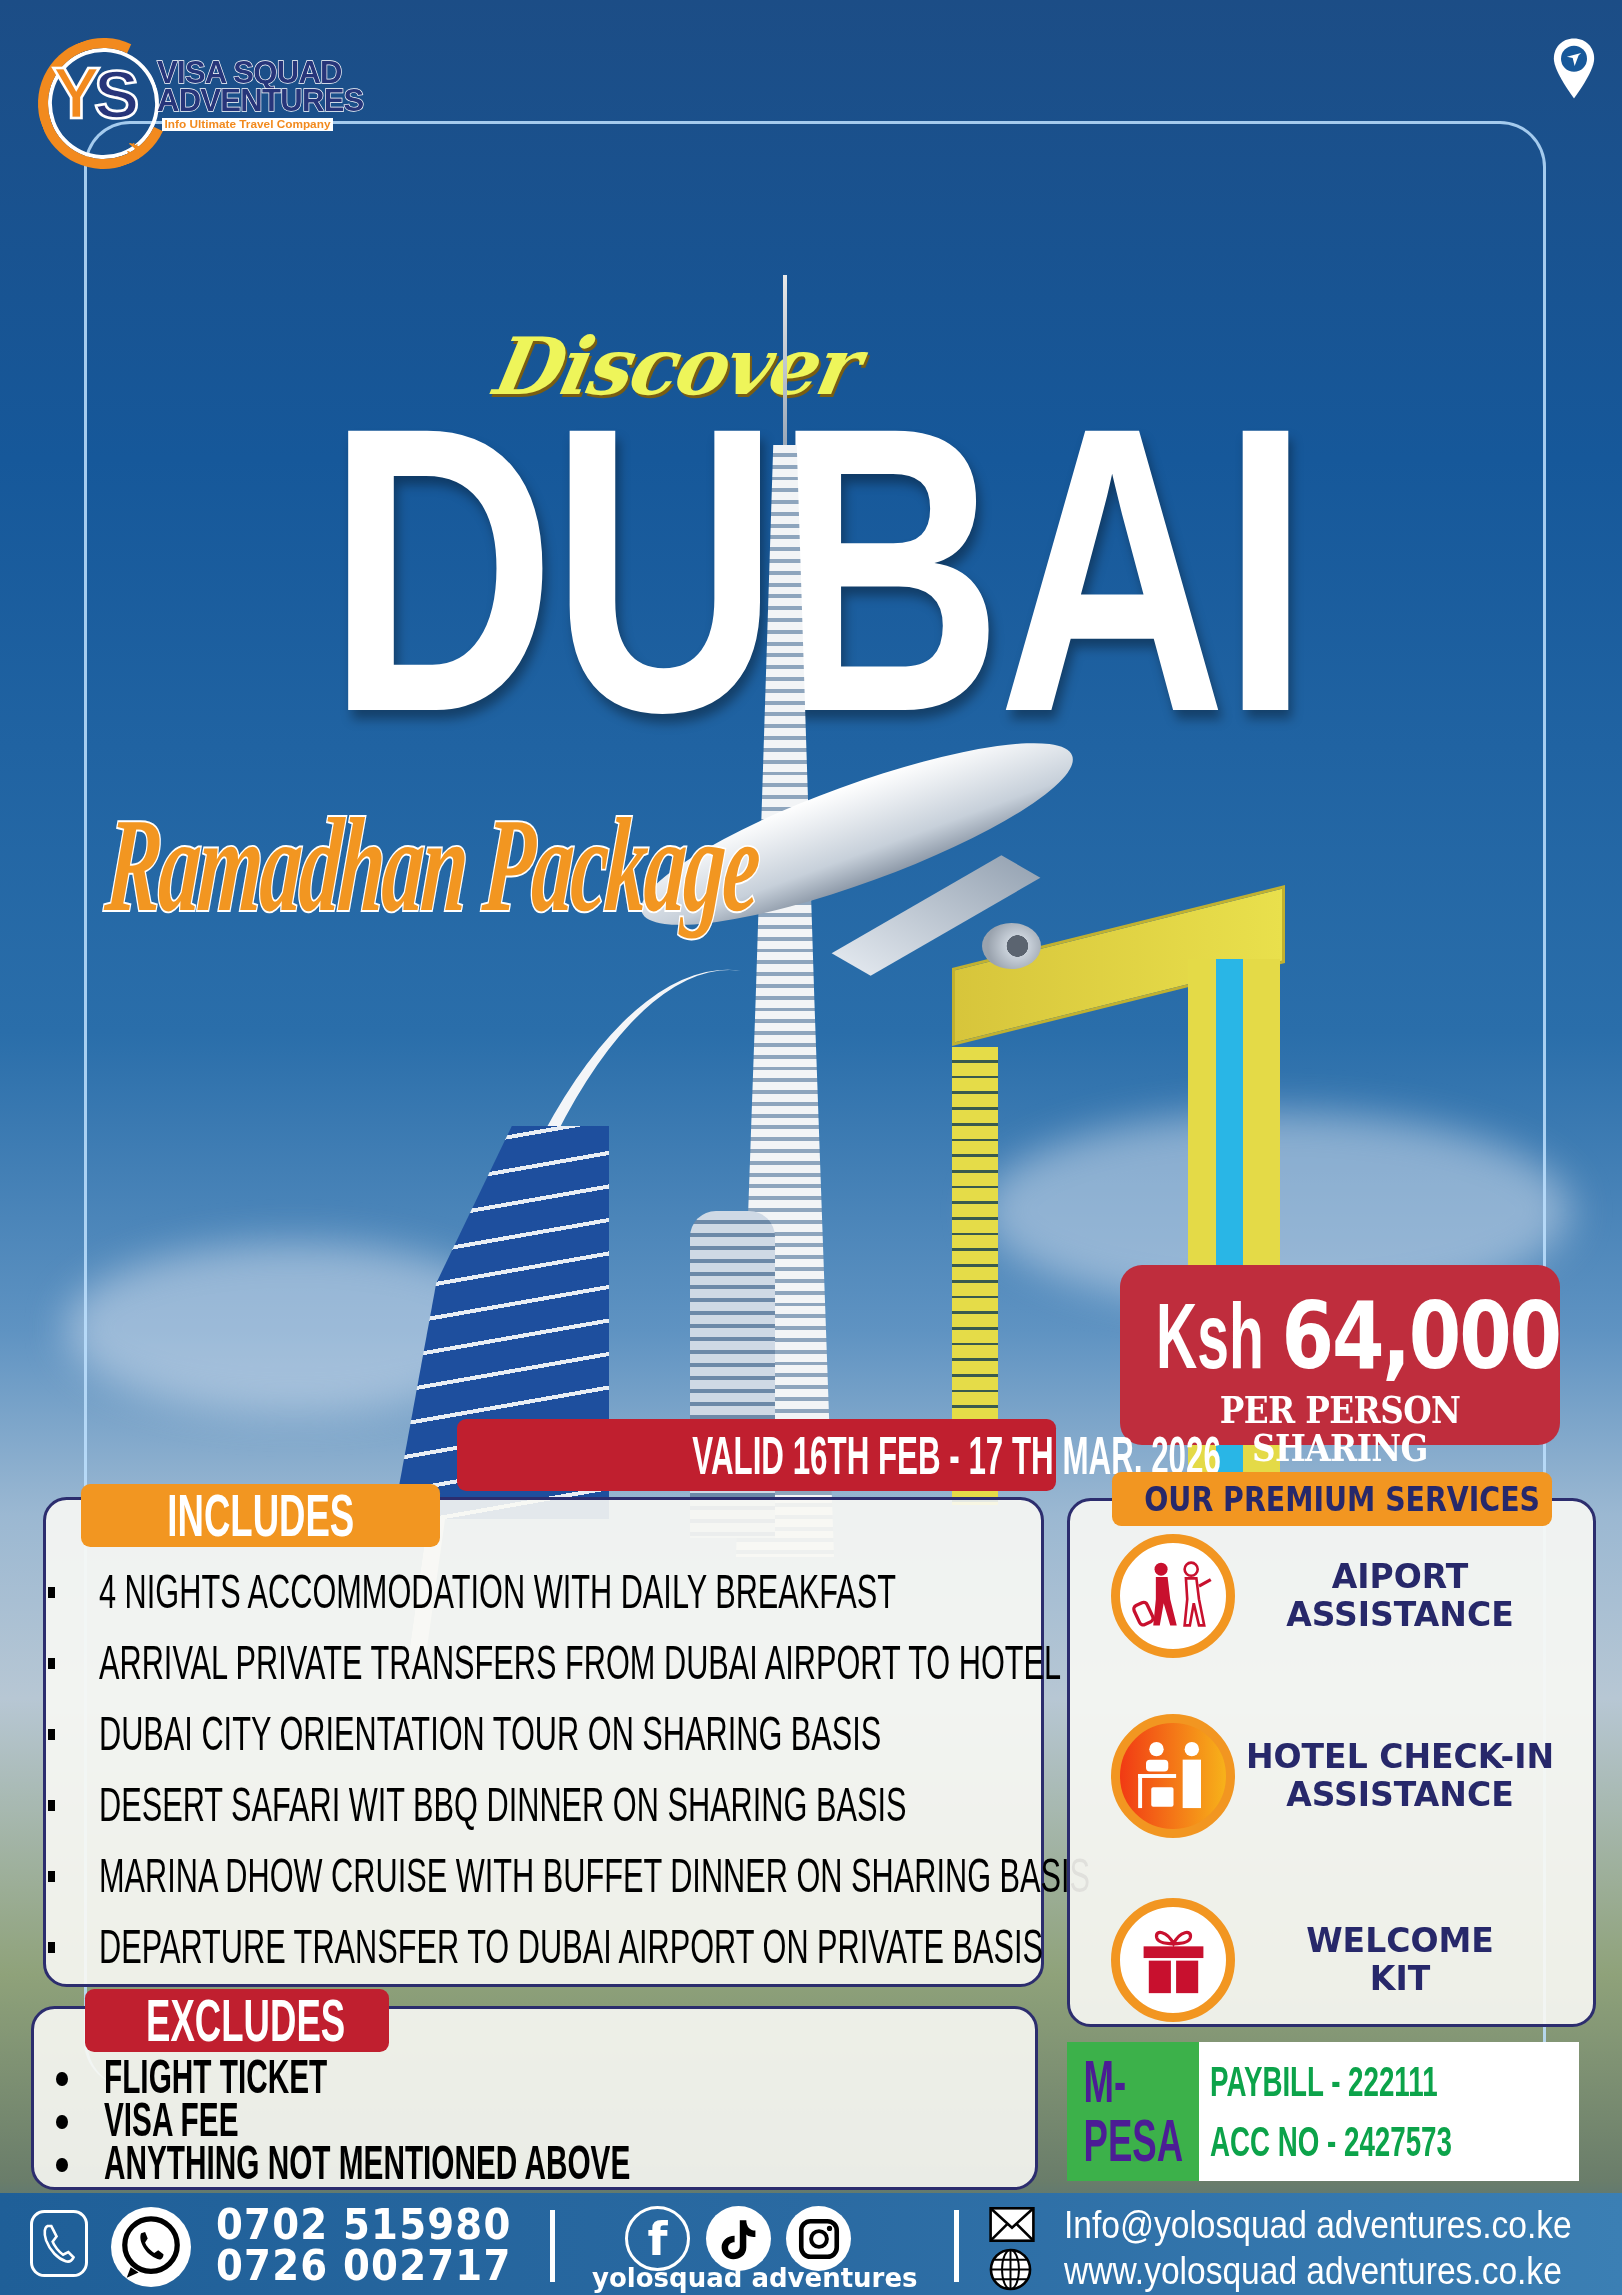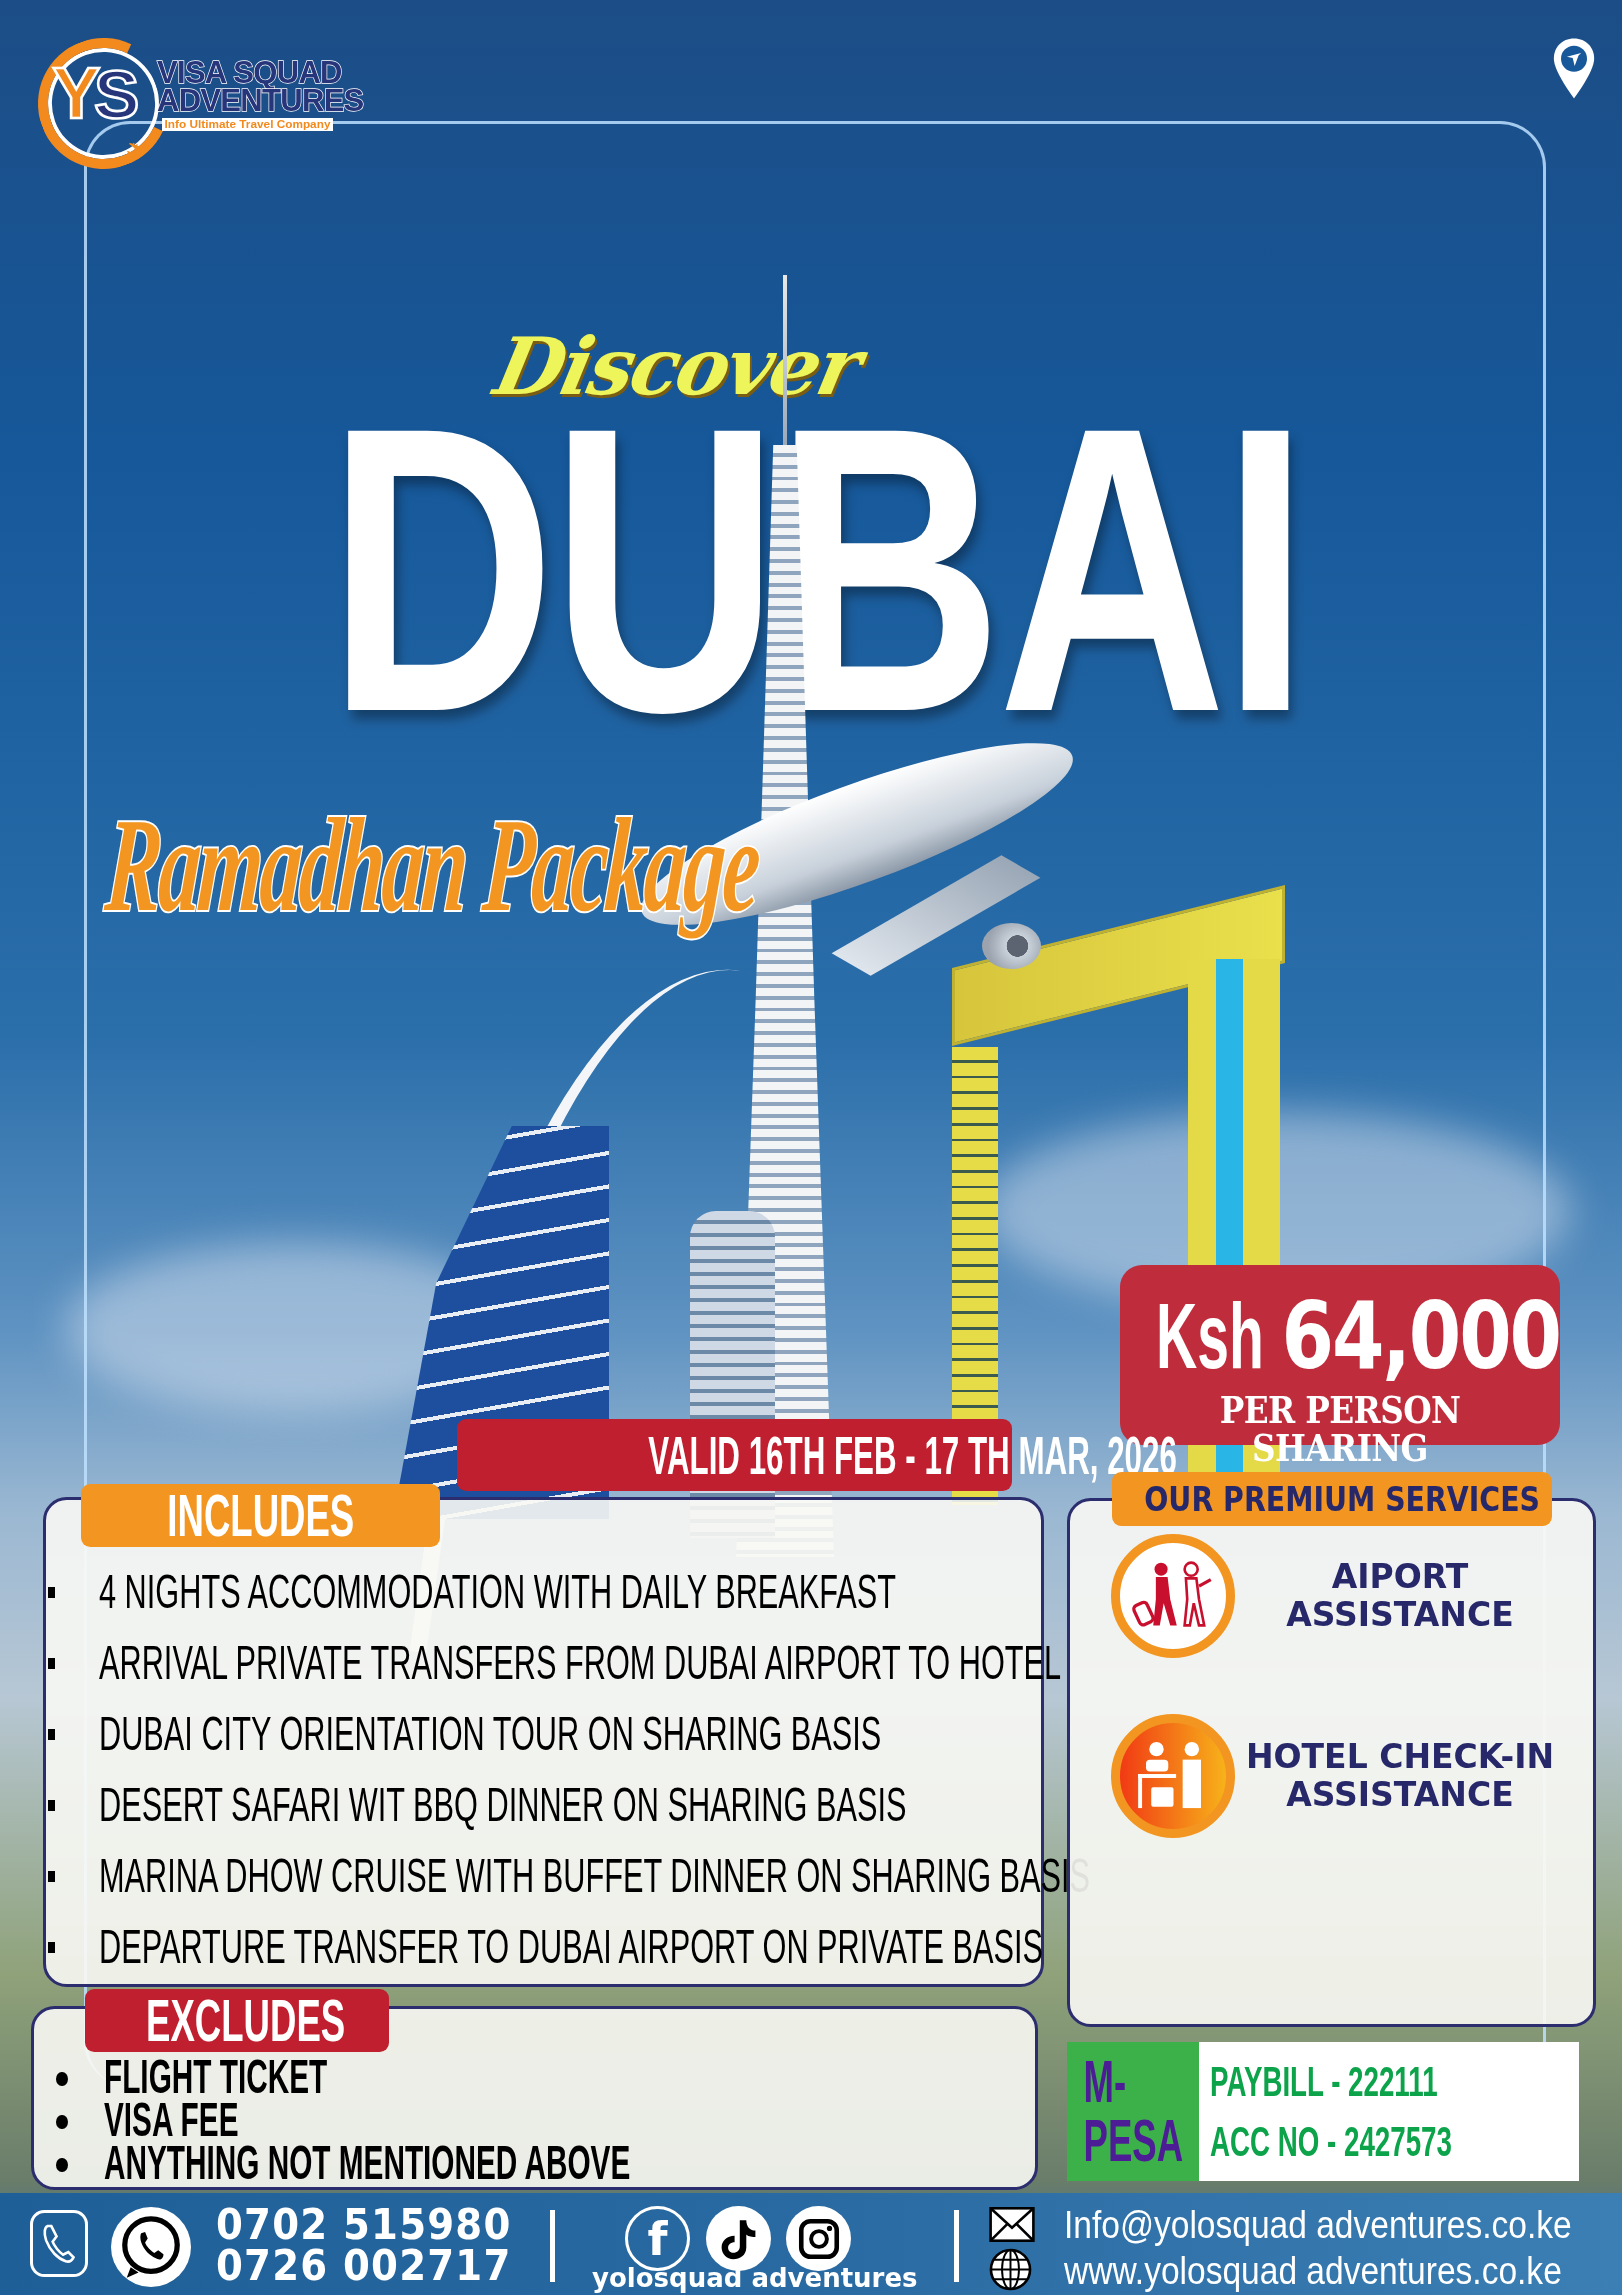--- a/index.html
+++ b/index.html
@@ -38,21 +38,21 @@
   .plane-body{position:absolute;left:628px;top:785px;width:458px;height:98px;border-radius:50%;background:linear-gradient(180deg,#ffffff,#c7d0da 70%,#8d99a8);transform:rotate(-20deg);}
   .plane-wing{position:absolute;left:838px;top:896px;width:196px;height:39px;background:linear-gradient(90deg,#dfe5ec,#9aa7b6);transform:rotate(-30deg) skewX(30deg);}
   .plane-eng{position:absolute;left:982px;top:923px;width:59px;height:46px;border-radius:50%;background:radial-gradient(circle at 60% 50%,#5b6470 0 25%,#c9d1da 26%,#9aa3ae 70%);}
   
   .price{position:absolute;left:1120px;top:1265px;width:440px;height:180px;background:#bf2d3d;border-radius:22px;color:#fff;text-align:center;}
   .price-main{display:flex;justify-content:center;align-items:baseline;gap:13px;margin-top:25px;}
   .price-cur{font:700 92px/1 "Liberation Sans",sans-serif;transform:scaleX(.62);transform-origin:right;display:inline-block;margin-right:-26px;}
   .price-val{font:900 92px/1 "DejaVu Sans",sans-serif;letter-spacing:-2.6px;transform:scaleX(.82);display:inline-block;}
   .price-sub{font:700 38px/1 "DejaVu Serif",serif;margin-top:7.9px;letter-spacing:-0.7px;transform:scaleX(.86);}
   
-  .valid{position:absolute;left:457px;top:1419px;width:555px;height:72px;background:#c01f2f;border-radius:9.2px;color:#fff;font:700 54px/72px "Liberation Sans",sans-serif;text-align:center;white-space:nowrap;}
+  .valid{position:absolute;left:457px;top:1419px;width:555px;height:72px;background:#c01f2f;border-radius:9.2px;color:#fff;font:700 54px/72px "Liberation Sans",sans-serif;text-align:center;white-space:nowrap;padding-left:44px;}
   .valid span{display:inline-block;transform:scaleX(.58);transform-origin:center;}
   
   .panel{position:absolute;background:rgba(248,248,244,.9);border:3.3px solid #2c2d6e;border-radius:23.6px;}
   .inc-panel{left:43px;top:1497px;width:995px;height:484px;}
   .tag{position:absolute;border-radius:9.2px;color:#fff;text-align:center;font:900 59px/1 "Liberation Sans",sans-serif;}
   .tag span{display:inline-block;transform:scaleX(.62);}
   .inc-tag{left:81px;top:1484px;width:359px;height:63px;background:#f29621;line-height:65px;}
   .inc-list{position:absolute;left:43px;top:1556px;width:995px;margin:0;padding:0;list-style:none;}
   .inc-list li{position:relative;height:71px;font:500 48px/71px "Liberation Sans",sans-serif;color:#000;white-space:nowrap;text-decoration:underline;}
   .inc-list li .b{position:absolute;left:5.2px;top:31px;width:6.5px;height:10.5px;background:#000;}
@@ -229,20 +229,32 @@
         <rect x="6" y="52" width="6" height="52" fill="#fff"></rect>
         <rect x="26" y="72" width="34" height="30" rx="3" fill="#fff"></rect>
         <circle cx="88" cy="14" r="11" fill="#fff"></circle>
         <path d="M74 30 L102 30 L102 104 L74 104 Z" fill="#fff"></path>
       </svg>
     </div>
     <div class="svc-label">HOTEL CHECK-IN
 ASSISTANCE</div>
   </div>
 
+  <div class="svc" style="top:1898px;">
+    <div class="svc-icon">
+      <svg width="65" height="72" viewBox="0 0 100 110">
+        <path d="M50 30 C40 10 22 8 24 20 C26 30 44 30 50 30 C56 30 74 30 76 20 C78 8 60 10 50 30 Z" fill="none" stroke="#c8102e" stroke-width="5"></path>
+        <rect x="4" y="34" width="92" height="18" fill="#c8102e"></rect>
+        <rect x="12" y="56" width="34" height="50" fill="#c8102e"></rect>
+        <rect x="54" y="56" width="34" height="50" fill="#c8102e"></rect>
+      </svg>
+    </div>
+    <div class="svc-label">WELCOME
+KIT</div>
+  </div>
 
   <div class="mpesa">
     <div class="mpesa-left">
       <span>M-PESA</span>
     </div>
     <div class="mpesa-right">
       <div>PAYBILL - 222111</div>
       <div>ACC NO - 2427573</div>
     </div>
   </div>

